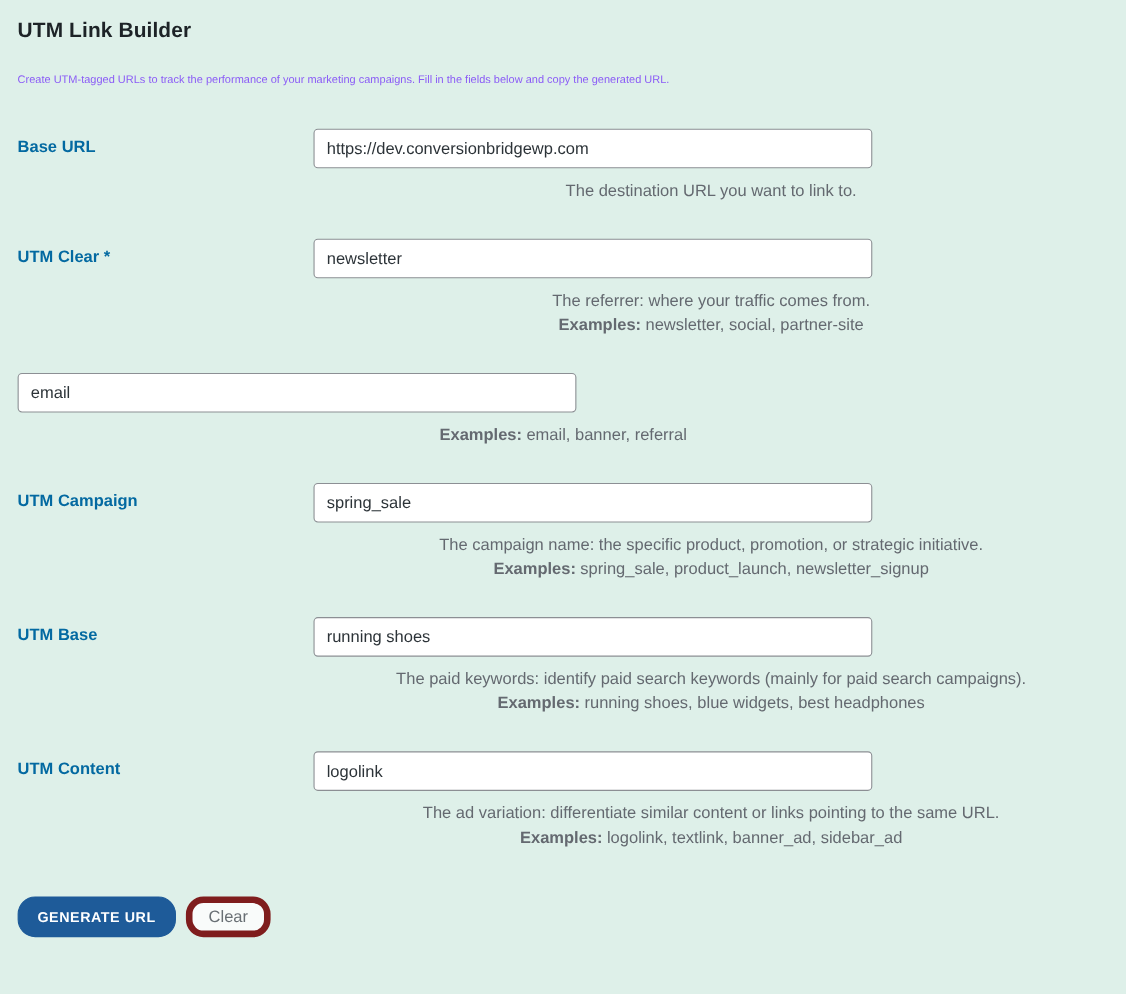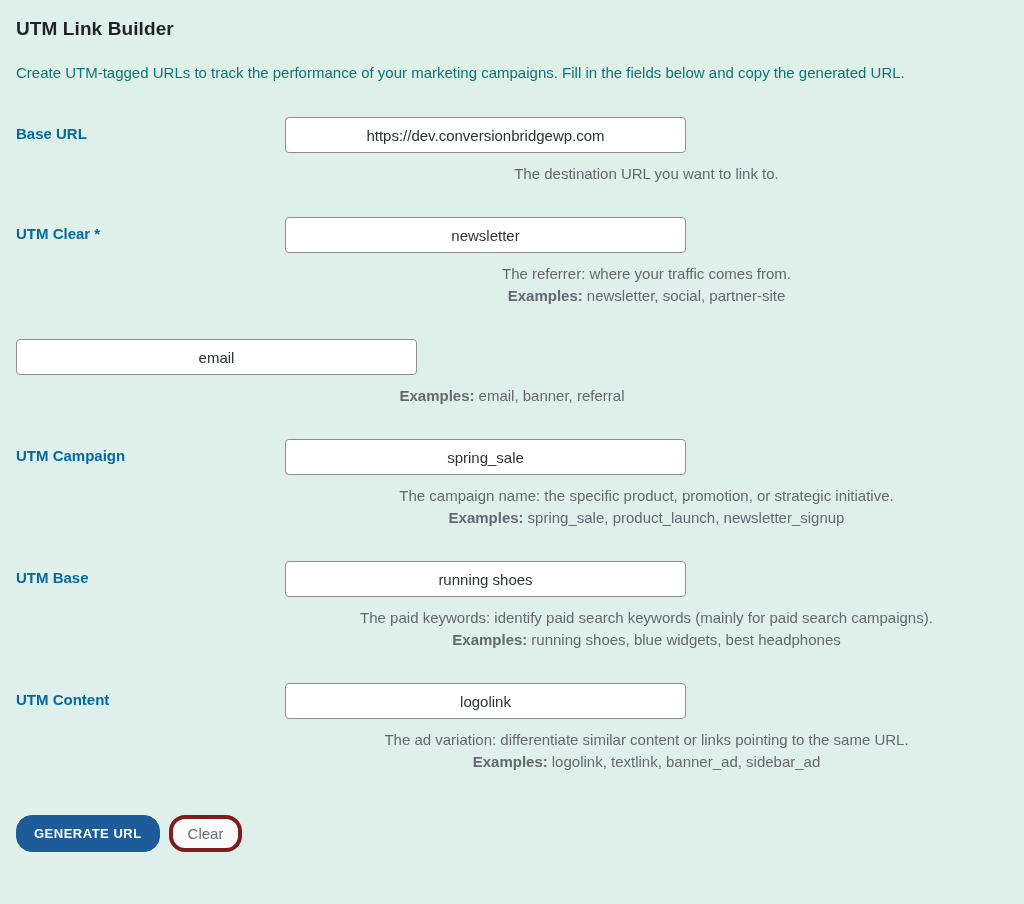--- a/index.html
+++ b/index.html
@@ -13,51 +13,50 @@
   .wrap { padding: 18px 16px 0 16px; }
 
   .page-title {
     font-size: 19px;
     font-weight: bold;
     color: #1d2327;
     letter-spacing: .1px;
   }
   .page-desc {
     margin-top: 23px;
-    font-size: 15px;
-    color: #0f766e;
+    font-size: 10px;
+    color: #8b5cf6;
     line-height: 20px;
   }
 
   .form { margin-top: 34px; }
   .field-row {
     display: flex;
     align-items: flex-start;
     margin-bottom: 32px;
   }
   .field-label {
     flex: 0 0 269px;
     padding-top: 8px;
     font-size: 15px;
     font-weight: bold;
     color: #0369a1;
   }
   .field-col { flex: 1 1 auto; }
   .text-input {
-    width: 401px;
+    width: 508px;
     height: 36px;
     background: #ffffff;
     border: 1px solid #8c8f94;
     border-radius: 4px;
     padding: 0 11px;
     font-family: "Liberation Sans", sans-serif;
     font-size: 15px;
     color: #2c3338;
     outline: none;
-    text-align: center;
   }
   .help {
     margin-top: 10px;
     font-size: 15px;
     color: #646970;
     line-height: 22px;
     text-align: center;
   }
   .examples-label { font-weight: bold; margin-right: 4px; }
 
@@ -80,21 +79,21 @@
     border: 1px solid #1e5b99;
     color: #ffffff;
     font-size: 13px;
     font-weight: bold;
     letter-spacing: .5px;
     padding: 0 17px;
     text-transform: uppercase;
   }
   .btn-secondary {
     background: #f9fbfa;
-    border: 4px solid #7f1d1d;
+    border: 6px solid #7f1d1d;
     color: #696f74;
     font-size: 15px;
     padding: 0 15px;
   }
 </style>
 </head>
 <body>
 
 <div class="wrap">
 

